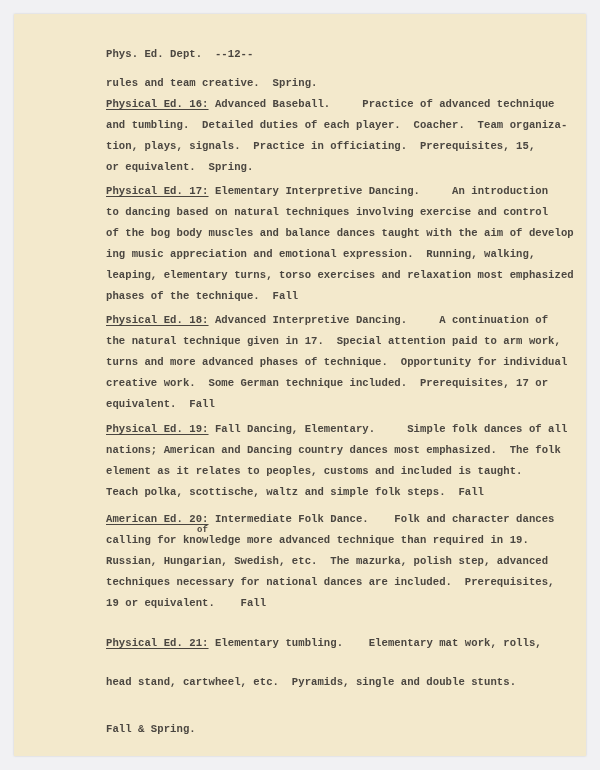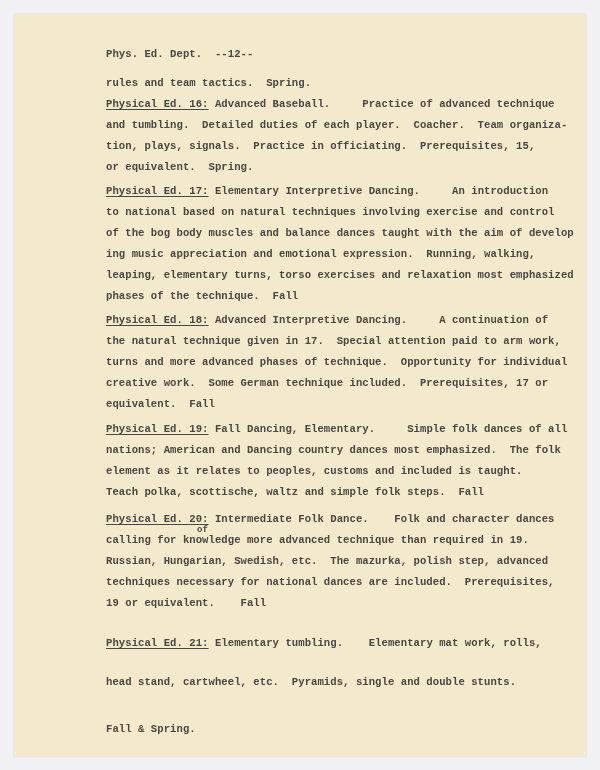--- a/index.html
+++ b/index.html
@@ -47,46 +47,46 @@
     color: #4a4640;
     text-align: right;
   }
 </style>
 </head>
 <body>
 
 <div class="paper"></div>
 
 <div class="typed" style="top:49px">Phys. Ed. Dept.  --12--</div>
-<div class="typed" style="top:78px">rules and team tactics.  Spring.</div>
+<div class="typed" style="top:78px">rules and team creative.  Spring.</div>
 
 <div class="typed" style="top:99px"><span class="heading">Physical Ed. 16:</span><span> Advanced Baseball.     Practice of advanced technique</span></div>
 <div class="typed" style="top:120px">and tumbling.  Detailed duties of each player.  Coacher.  Team organiza-</div>
 <div class="typed" style="top:141px">tion, plays, signals.  Practice in officiating.  Prerequisites, 15,</div>
 <div class="typed" style="top:162px">or equivalent.  Spring.</div>
 
 <div class="typed" style="top:186px"><span class="heading">Physical Ed. 17:</span><span> Elementary Interpretive Dancing.     An introduction</span></div>
-<div class="typed" style="top:207px">to national based on natural techniques involving exercise and control</div>
+<div class="typed" style="top:207px">to dancing based on natural techniques involving exercise and control</div>
 <div class="typed" style="top:228px">of the bog body muscles and balance dances taught with the aim of develop</div>
 <div class="typed" style="top:249px">ing music appreciation and emotional expression.  Running, walking,</div>
 <div class="typed" style="top:270px">leaping, elementary turns, torso exercises and relaxation most emphasized</div>
 <div class="typed" style="top:291px">phases of the technique.  Fall</div>
 
 <div class="typed" style="top:315px"><span class="heading">Physical Ed. 18:</span><span> Advanced Interpretive Dancing.     A continuation of</span></div>
 <div class="typed" style="top:336px">the natural technique given in 17.  Special attention paid to arm work,</div>
 <div class="typed" style="top:357px">turns and more advanced phases of technique.  Opportunity for individual</div>
 <div class="typed" style="top:378px">creative work.  Some German technique included.  Prerequisites, 17 or</div>
 <div class="typed" style="top:399px">equivalent.  Fall</div>
 
 <div class="typed" style="top:424px"><span class="heading">Physical Ed. 19:</span><span> Fall Dancing, Elementary.     Simple folk dances of all</span></div>
 <div class="typed" style="top:445px">nations; American and Dancing country dances most emphasized.  The folk</div>
 <div class="typed" style="top:466px">element as it relates to peoples, customs and included is taught.</div>
 <div class="typed" style="top:487px">Teach polka, scottische, waltz and simple folk steps.  Fall</div>
 
-<div class="typed" style="top:514px"><span class="heading">Physical Ed. 20:</span><span> Intermediate Folk Dance.    Folk and character dances</span></div>
+<div class="typed" style="top:514px"><span class="heading">American Ed. 20:</span><span> Intermediate Folk Dance.    Folk and character dances</span></div>
 <div class="insert" style="left:197px; top:525px">of</div>
 <div class="typed" style="top:535px">calling for knowledge more advanced technique than required in 19.</div>
 <div class="typed" style="top:556px">Russian, Hungarian, Swedish, etc.  The mazurka, polish step, advanced</div>
 <div class="typed" style="top:577px">techniques necessary for national dances are included.  Prerequisites,</div>
 <div class="typed" style="top:598px">19 or equivalent.    Fall</div>
 
 <div class="typed" style="top:638px"><span class="heading">Physical Ed. 21:</span><span> Elementary tumbling.    Elementary mat work, rolls,</span></div>
 <div class="typed" style="top:677px">head stand, cartwheel, etc.  Pyramids, single and double stunts.</div>
 <div class="typed" style="top:724px">Fall &amp; Spring.</div>
 

